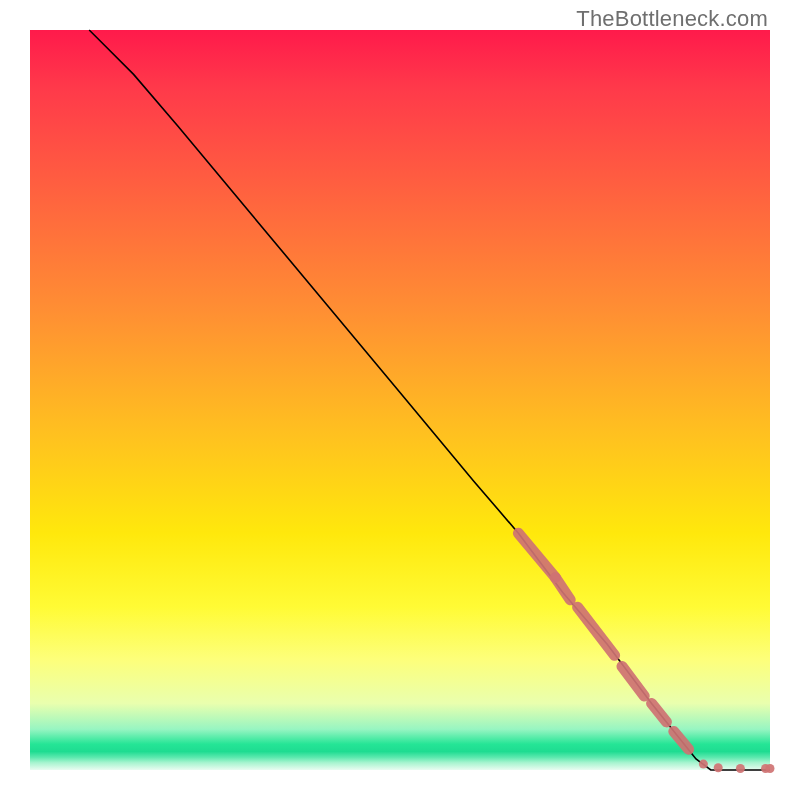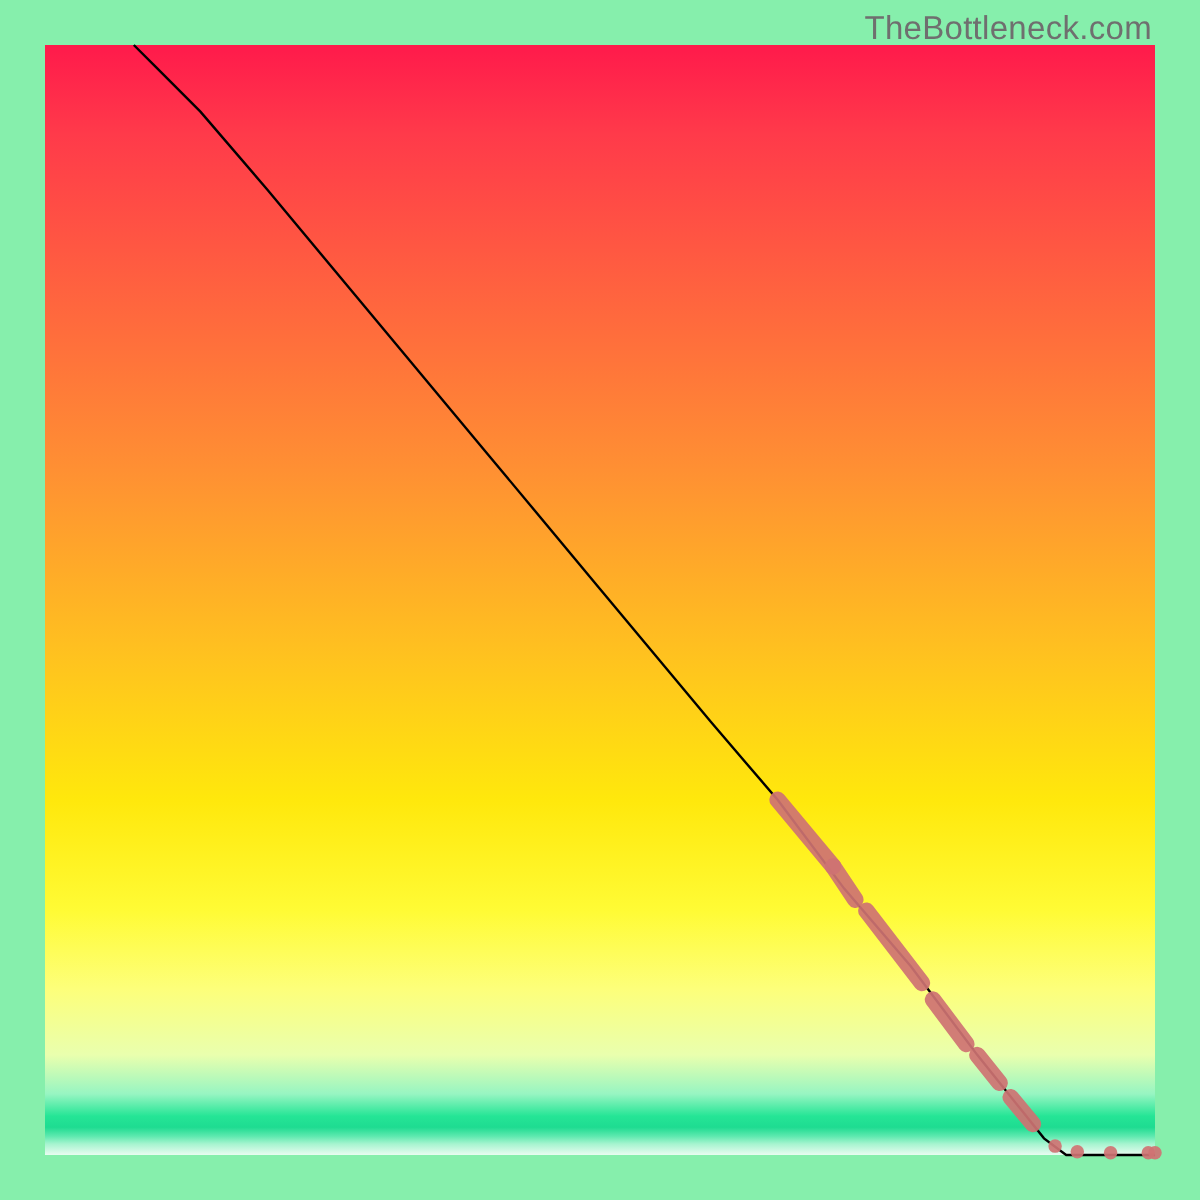--- a/index.html
+++ b/index.html
@@ -8,21 +8,21 @@
     width: 800px;
     height: 800px;
     overflow: hidden;
     background: #000;
     font-family: Arial, Helvetica, sans-serif;
   }
   .frame {
     position: relative;
     width: 800px;
     height: 800px;
-    background: #86efac;
+    background: #ffffff;
   }
   .plot-area {
     position: absolute;
     left: 30px;
     top: 30px;
     width: 740px;
     height: 740px;
     
     background: linear-gradient(
       to bottom,

